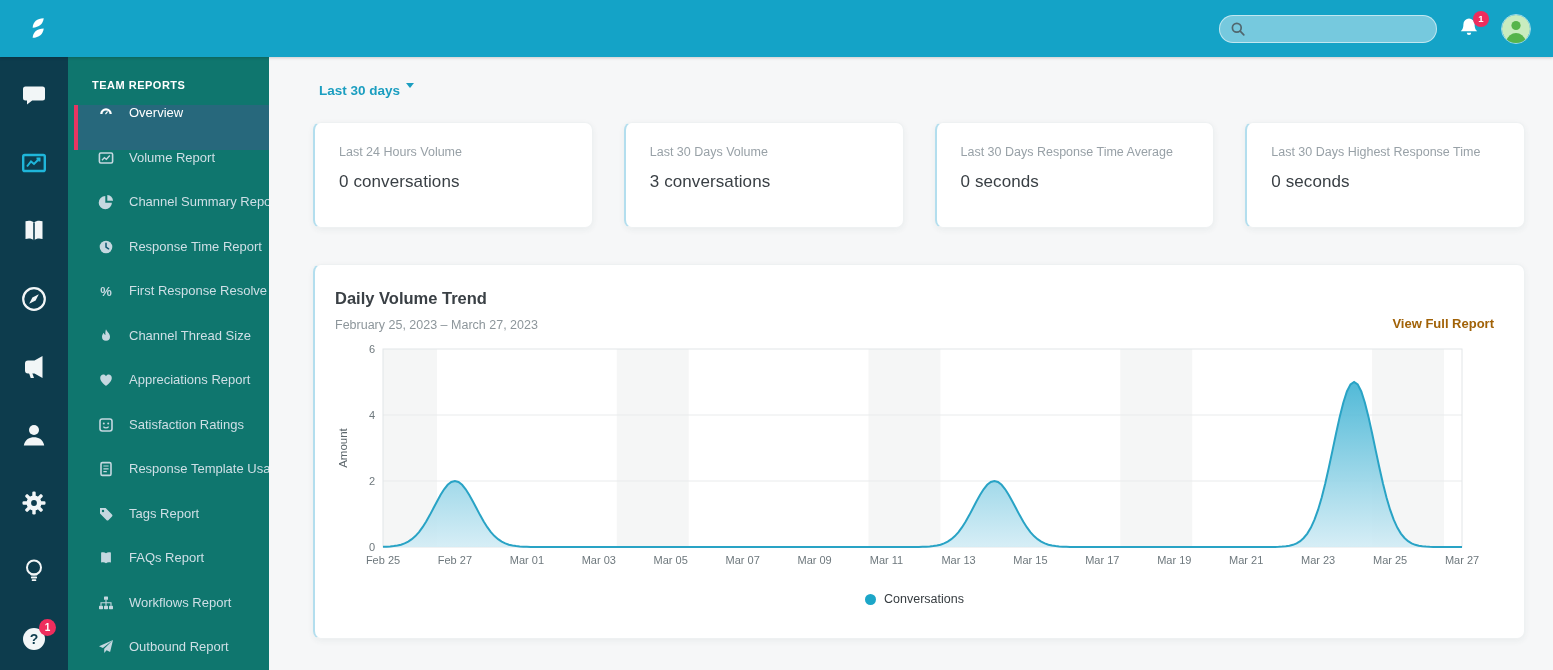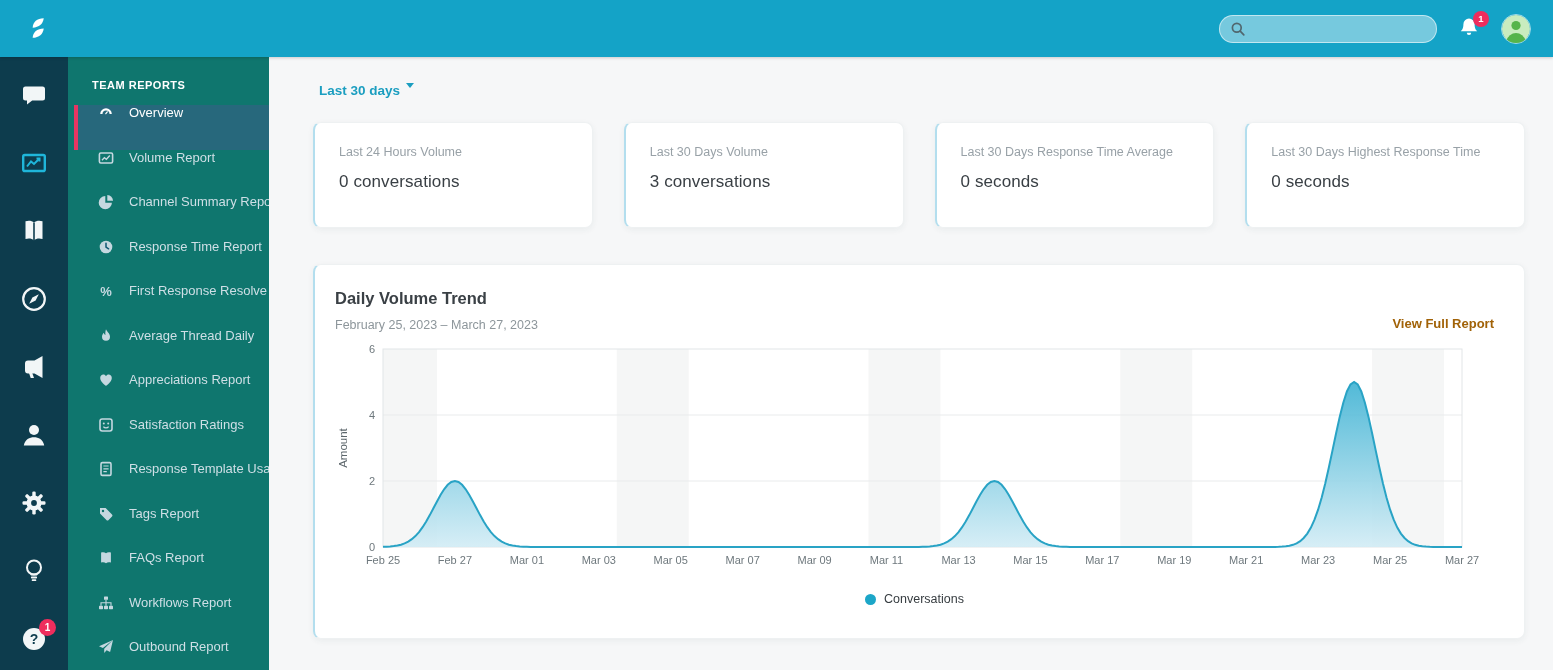--- a/index.html
+++ b/index.html
@@ -233,21 +233,21 @@
               </svg>
             </span>
             <span class="nav-label">First Response Resolve Rate</span>
           </div>
           <div class="nav-item">
             <span class="nav-icon">
               <svg viewBox="0 0 16 16">
                 <path d="M8 1.2c1 2.8 4 4 4 7.6a4 4 0 0 1-8 0c0-1.9.9-3 1.9-4 .1 1 .6 2 1.6 2.1C7 4.9 7.5 3 8 1.2z" fill="currentColor"></path>
               </svg>
             </span>
-            <span class="nav-label">Average Thread Daily</span>
+            <span class="nav-label">Channel Thread Size</span>
           </div>
           <div class="nav-item">
             <span class="nav-icon">
               <svg viewBox="0 0 16 16">
                 <path d="M8 13.8S2.2 10 2.2 5.9c0-2 1.5-3.3 3.1-3.3 1.2 0 2.2.7 2.7 1.7.5-1 1.5-1.7 2.7-1.7 1.6 0 3.1 1.3 3.1 3.3C13.8 10 8 13.8 8 13.8z" fill="currentColor"></path>
               </svg>
             </span>
             <span class="nav-label">Appreciations Report</span>
           </div>
           <div class="nav-item">

